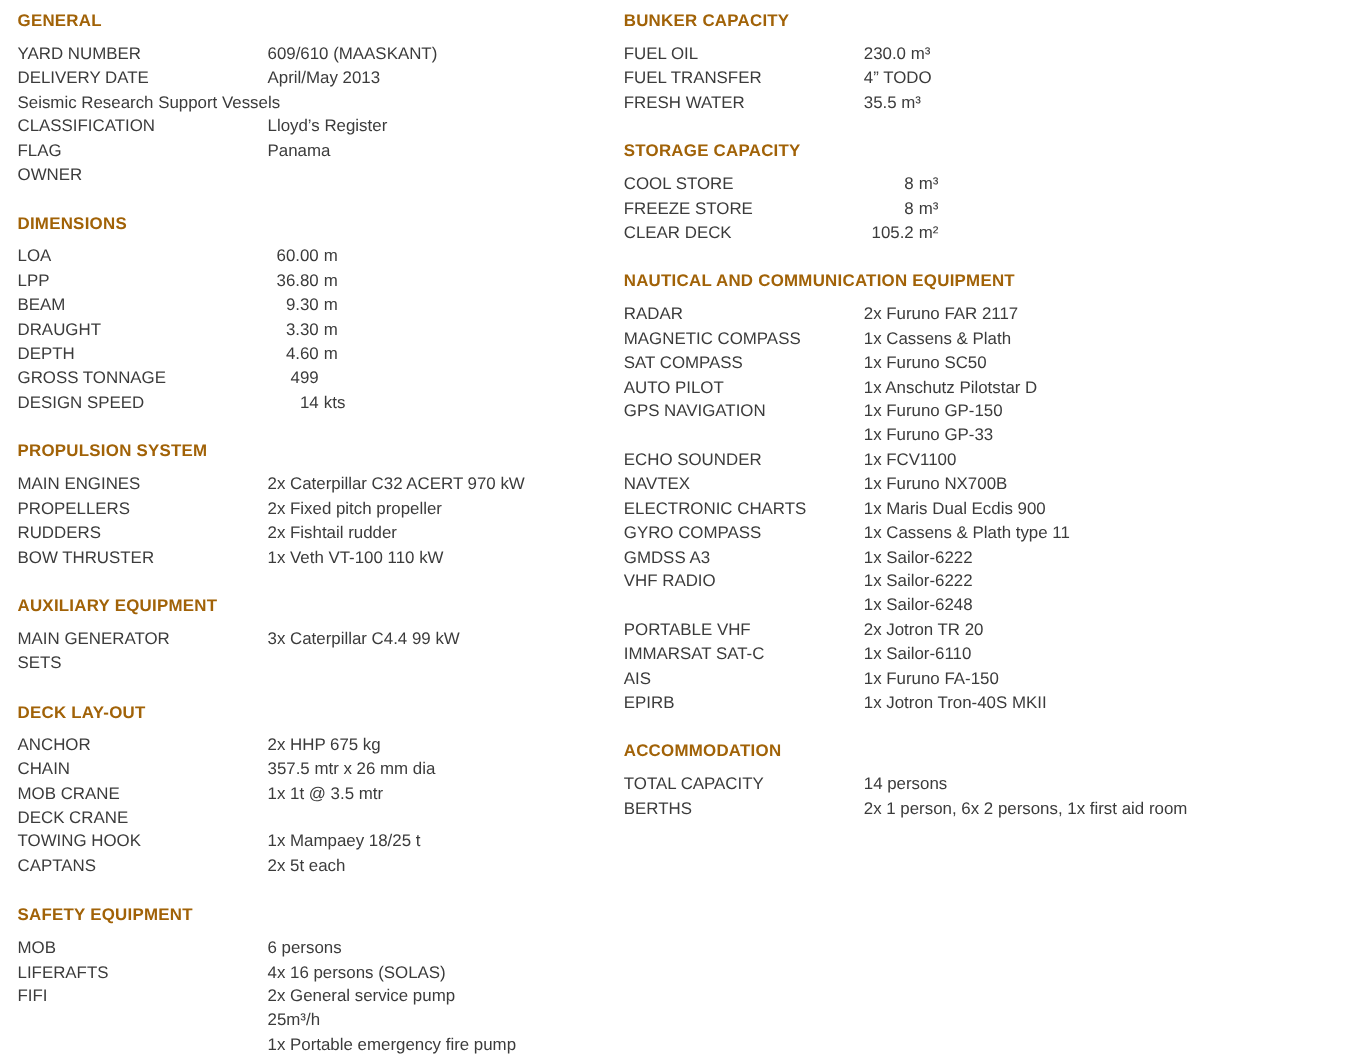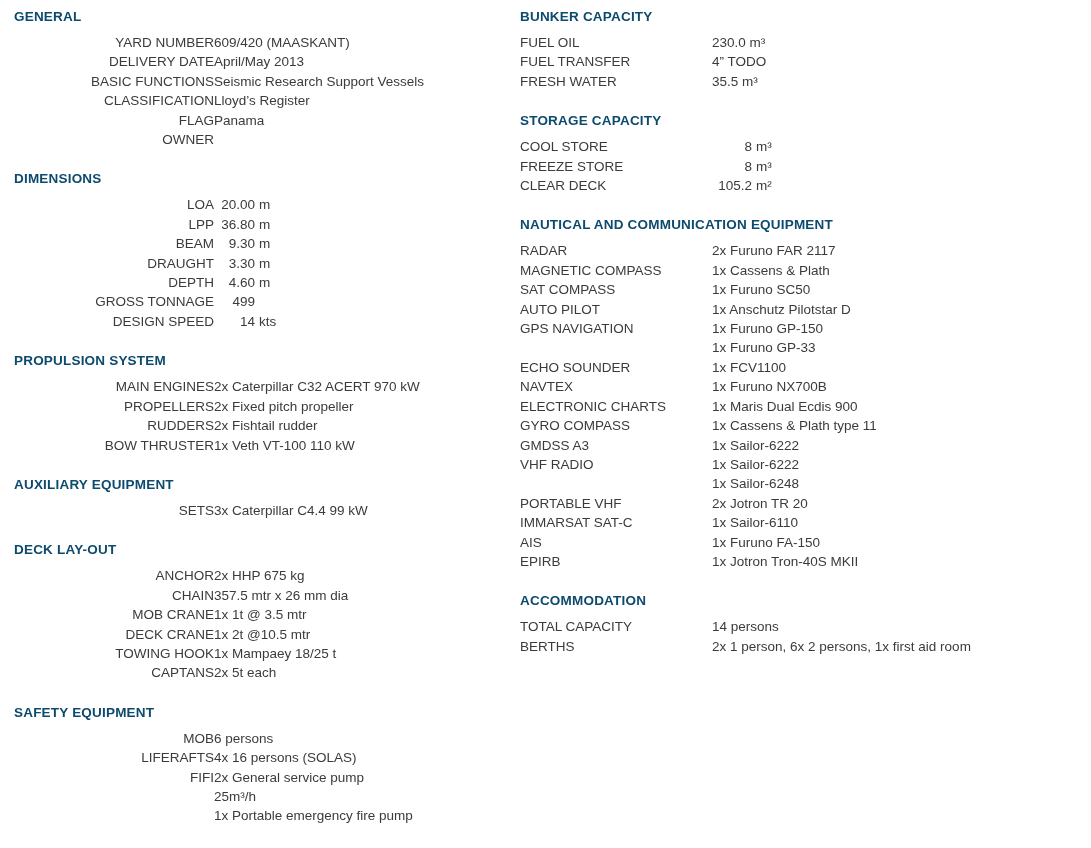--- a/index.html
+++ b/index.html
@@ -18,42 +18,42 @@
     position: relative;
     width: 1091px;
     height: 848px;
     background: #ffffff;
   }
   .col {
     position: absolute;
     top: 10px;
   }
   .col-left  { left: 14px;  width: 488px; }
-  .col-right { left: 520px; width: 566px; }
+  .col-right { left: 499px; width: 566px; }
 
   .section { margin: 0 0 23px 0; }
 
   .sec-title {
     margin: 0 0 9px 0;
     padding: 0;
     font-size: 13.5px;
     line-height: 14px;
     font-weight: bold;
-    color: #0c4a6e;
+    color: #a16207;
     letter-spacing: 0.2px;
   }
 
   .row {
     display: flex;
     align-items: flex-start;
     font-size: 13.5px;
     line-height: 19.4px;
   }
   .cell-label { flex: 0 0 auto; }
-  .col-left  .cell-label { width: 200px; text-align: right; }
+  .col-left  .cell-label { width: 200px; }
   .col-right .cell-label { width: 192px; }
   .cell-value { flex: 1 1 auto; }
 
   .num {
     display: inline-block;
     text-align: right;
   }
   .col-left  .num { width: 41px; }
   .col-right .num { width: 40px; }
   .unit { margin-left: 4px; margin-top: 36px; }
@@ -62,47 +62,46 @@
 </style>
 </head>
 <body>
 
 <div class="page">
   <div class="col col-left">
       <section class="section">
         <h3 class="sec-title">GENERAL</h3>
         <div class="row">
           <div class="cell-label">YARD NUMBER</div>
-          <div class="cell-value">609/420 (MAASKANT)</div>
+          <div class="cell-value">609/610 (MAASKANT)</div>
         </div>
         <div class="row">
           <div class="cell-label">DELIVERY DATE</div>
           <div class="cell-value">April/May 2013</div>
         </div>
         <div class="row">
-          <div class="cell-label">BASIC FUNCTIONS</div>
           <div class="cell-value">Seismic Research Support Vessels</div>
         </div>
         <div class="row">
           <div class="cell-label">CLASSIFICATION</div>
           <div class="cell-value">Lloyd’s Register</div>
         </div>
         <div class="row">
           <div class="cell-label">FLAG</div>
           <div class="cell-value">Panama</div>
         </div>
         <div class="row">
           <div class="cell-label">OWNER</div>
         </div>
       </section>
       <section class="section">
         <h3 class="sec-title">DIMENSIONS</h3>
         <div class="row">
           <div class="cell-label">LOA</div>
-          <div class="cell-value"><span class="num">20.00</span><span class="unit">m</span></div>
+          <div class="cell-value"><span class="num">60.00</span><span class="unit">m</span></div>
         </div>
         <div class="row">
           <div class="cell-label">LPP</div>
           <div class="cell-value"><span class="num">36.80</span><span class="unit">m</span></div>
         </div>
         <div class="row">
           <div class="cell-label">BEAM</div>
           <div class="cell-value"><span class="num">9.30</span><span class="unit">m</span></div>
         </div>
         <div class="row">
@@ -138,20 +137,21 @@
         </div>
         <div class="row">
           <div class="cell-label">BOW THRUSTER</div>
           <div class="cell-value">1x Veth VT-100 110 kW</div>
         </div>
       </section>
       <section class="section">
         <h3 class="sec-title">AUXILIARY EQUIPMENT</h3>
         <div class="row">
           <div class="cell-label">
+            <div class="label-line">MAIN GENERATOR</div>
             <div class="label-line">SETS</div>
           </div>
           <div class="cell-value">3x Caterpillar C4.4 99 kW</div>
         </div>
       </section>
       <section class="section">
         <h3 class="sec-title">DECK LAY-OUT</h3>
         <div class="row">
           <div class="cell-label">ANCHOR</div>
           <div class="cell-value">2x HHP 675 kg</div>
@@ -159,21 +159,20 @@
         <div class="row">
           <div class="cell-label">CHAIN</div>
           <div class="cell-value">357.5 mtr x 26 mm dia</div>
         </div>
         <div class="row">
           <div class="cell-label">MOB CRANE</div>
           <div class="cell-value">1x 1t @ 3.5 mtr</div>
         </div>
         <div class="row">
           <div class="cell-label">DECK CRANE</div>
-          <div class="cell-value">1x 2t @10.5 mtr</div>
         </div>
         <div class="row">
           <div class="cell-label">TOWING HOOK</div>
           <div class="cell-value">1x Mampaey 18/25 t</div>
         </div>
         <div class="row">
           <div class="cell-label">CAPTANS</div>
           <div class="cell-value">2x 5t each</div>
         </div>
       </section>

